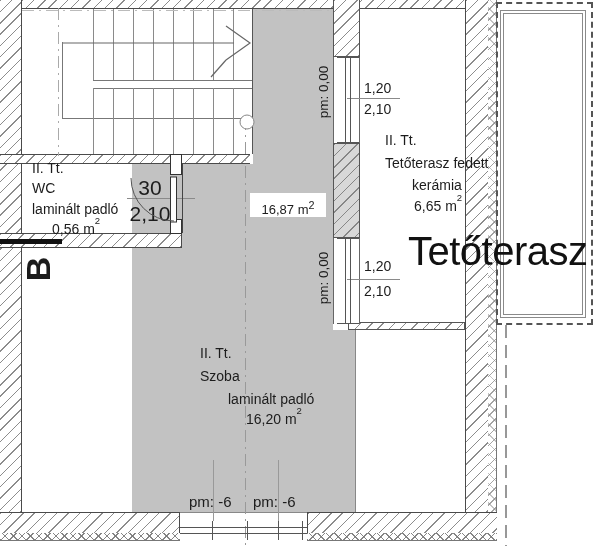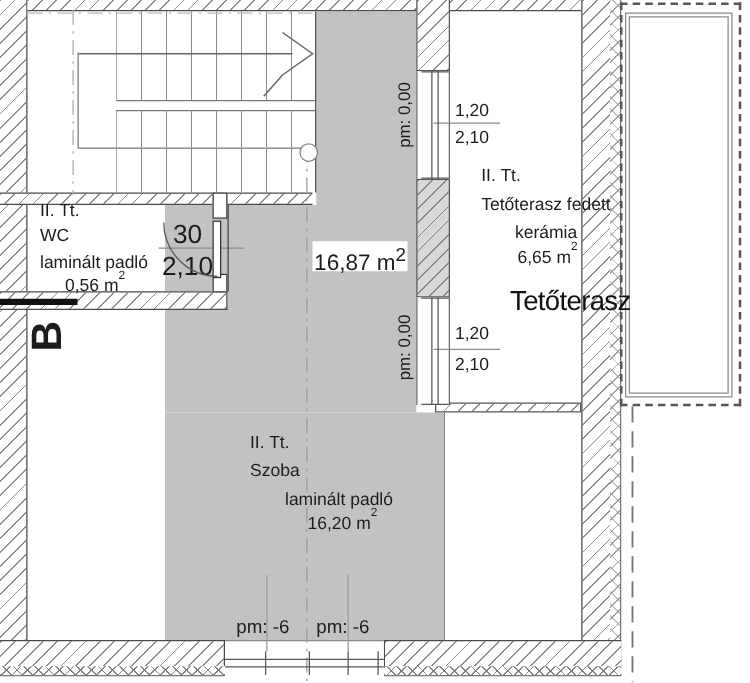--- a/index.html
+++ b/index.html
@@ -72,40 +72,40 @@
 
   <div class="t" style="left:32px;top:160px;">II. Tt.</div>
   <div class="t" style="left:32px;top:180px;text-align:center;">WC</div>
   <div class="t" style="left:32px;top:201px;">laminált padló</div>
   <div class="t" style="left:52px;top:220px;text-align:center;"><span>0,56 m</span><sup>2</sup></div>
 
   <div class="t" style="left:115px;top:176px;width:70px;text-align:center;font-size:21px;">30</div>
   <div class="abs dimline" style="left:127px;top:198px;width:68px;"></div>
   <div class="t" style="left:115px;top:202px;width:70px;text-align:center;font-size:21px;">2,10</div>
 
-  <div class="abs" style="left:250px;top:193px;width:76px;height:24px;background:#fff;text-align:center;font-size:18px;line-height:24px;">
+  <div class="abs" style="left:250px;top:193px;width:76px;height:24px;background:#fff;text-align:center;font-size:13px;line-height:24px;">
     <span><span>16,87 m</span><sup>2</sup></span>
   </div>
 
   <div class="abs vtext" style="left:284px;top:84px;width:80px;height:16px;">pm: 0,00</div>
   <div class="abs vtext" style="left:284px;top:270px;width:80px;height:16px;">pm: 0,00</div>
 
   <div class="t" style="left:364px;top:80px;">1,20</div>
   <div class="abs dimline" style="left:347px;top:98px;width:53px;"></div>
   <div class="t" style="left:364px;top:101px;">2,10</div>
   <div class="t" style="left:364px;top:258px;">1,20</div>
   <div class="abs dimline" style="left:347px;top:279px;width:53px;"></div>
   <div class="t" style="left:364px;top:283px;">2,10</div>
 
   <div class="t" style="left:385px;top:132px;">II. Tt.</div>
   <div class="t" style="left:385px;top:155px;">Tetőterasz fedett</div>
   <div class="t" style="left:412px;top:177px;">kerámia</div>
   <div class="t" style="left:414px;top:197px;"><span>6,65 m</span><sup>2</sup></div>
 
-  <div class="t" style="left:408px;top:228px;font-size:22px;letter-spacing:-0.5px;color:#111;">Tetőterasz</div>
+  <div class="t" style="left:408px;top:228px;font-size:40px;letter-spacing:-0.5px;color:#111;">Tetőterasz</div>
 
   <div class="t" style="left:200px;top:345px;">II. Tt.</div>
   <div class="t" style="left:200px;top:368px;">Szoba</div>
   <div class="t" style="left:228px;top:391px;">laminált padló</div>
   <div class="t" style="left:246px;top:410px;text-align:right;"><span>16,20 m</span><sup>2</sup></div>
 
   <div class="t" style="left:189px;top:493px;font-size:15px;">pm: -6</div>
   <div class="t" style="left:253px;top:493px;font-size:15px;">pm: -6</div>
 
   <svg width="600" height="546" viewBox="0 0 600 546" style="position:absolute;left:0;top:0;pointer-events:none;">

